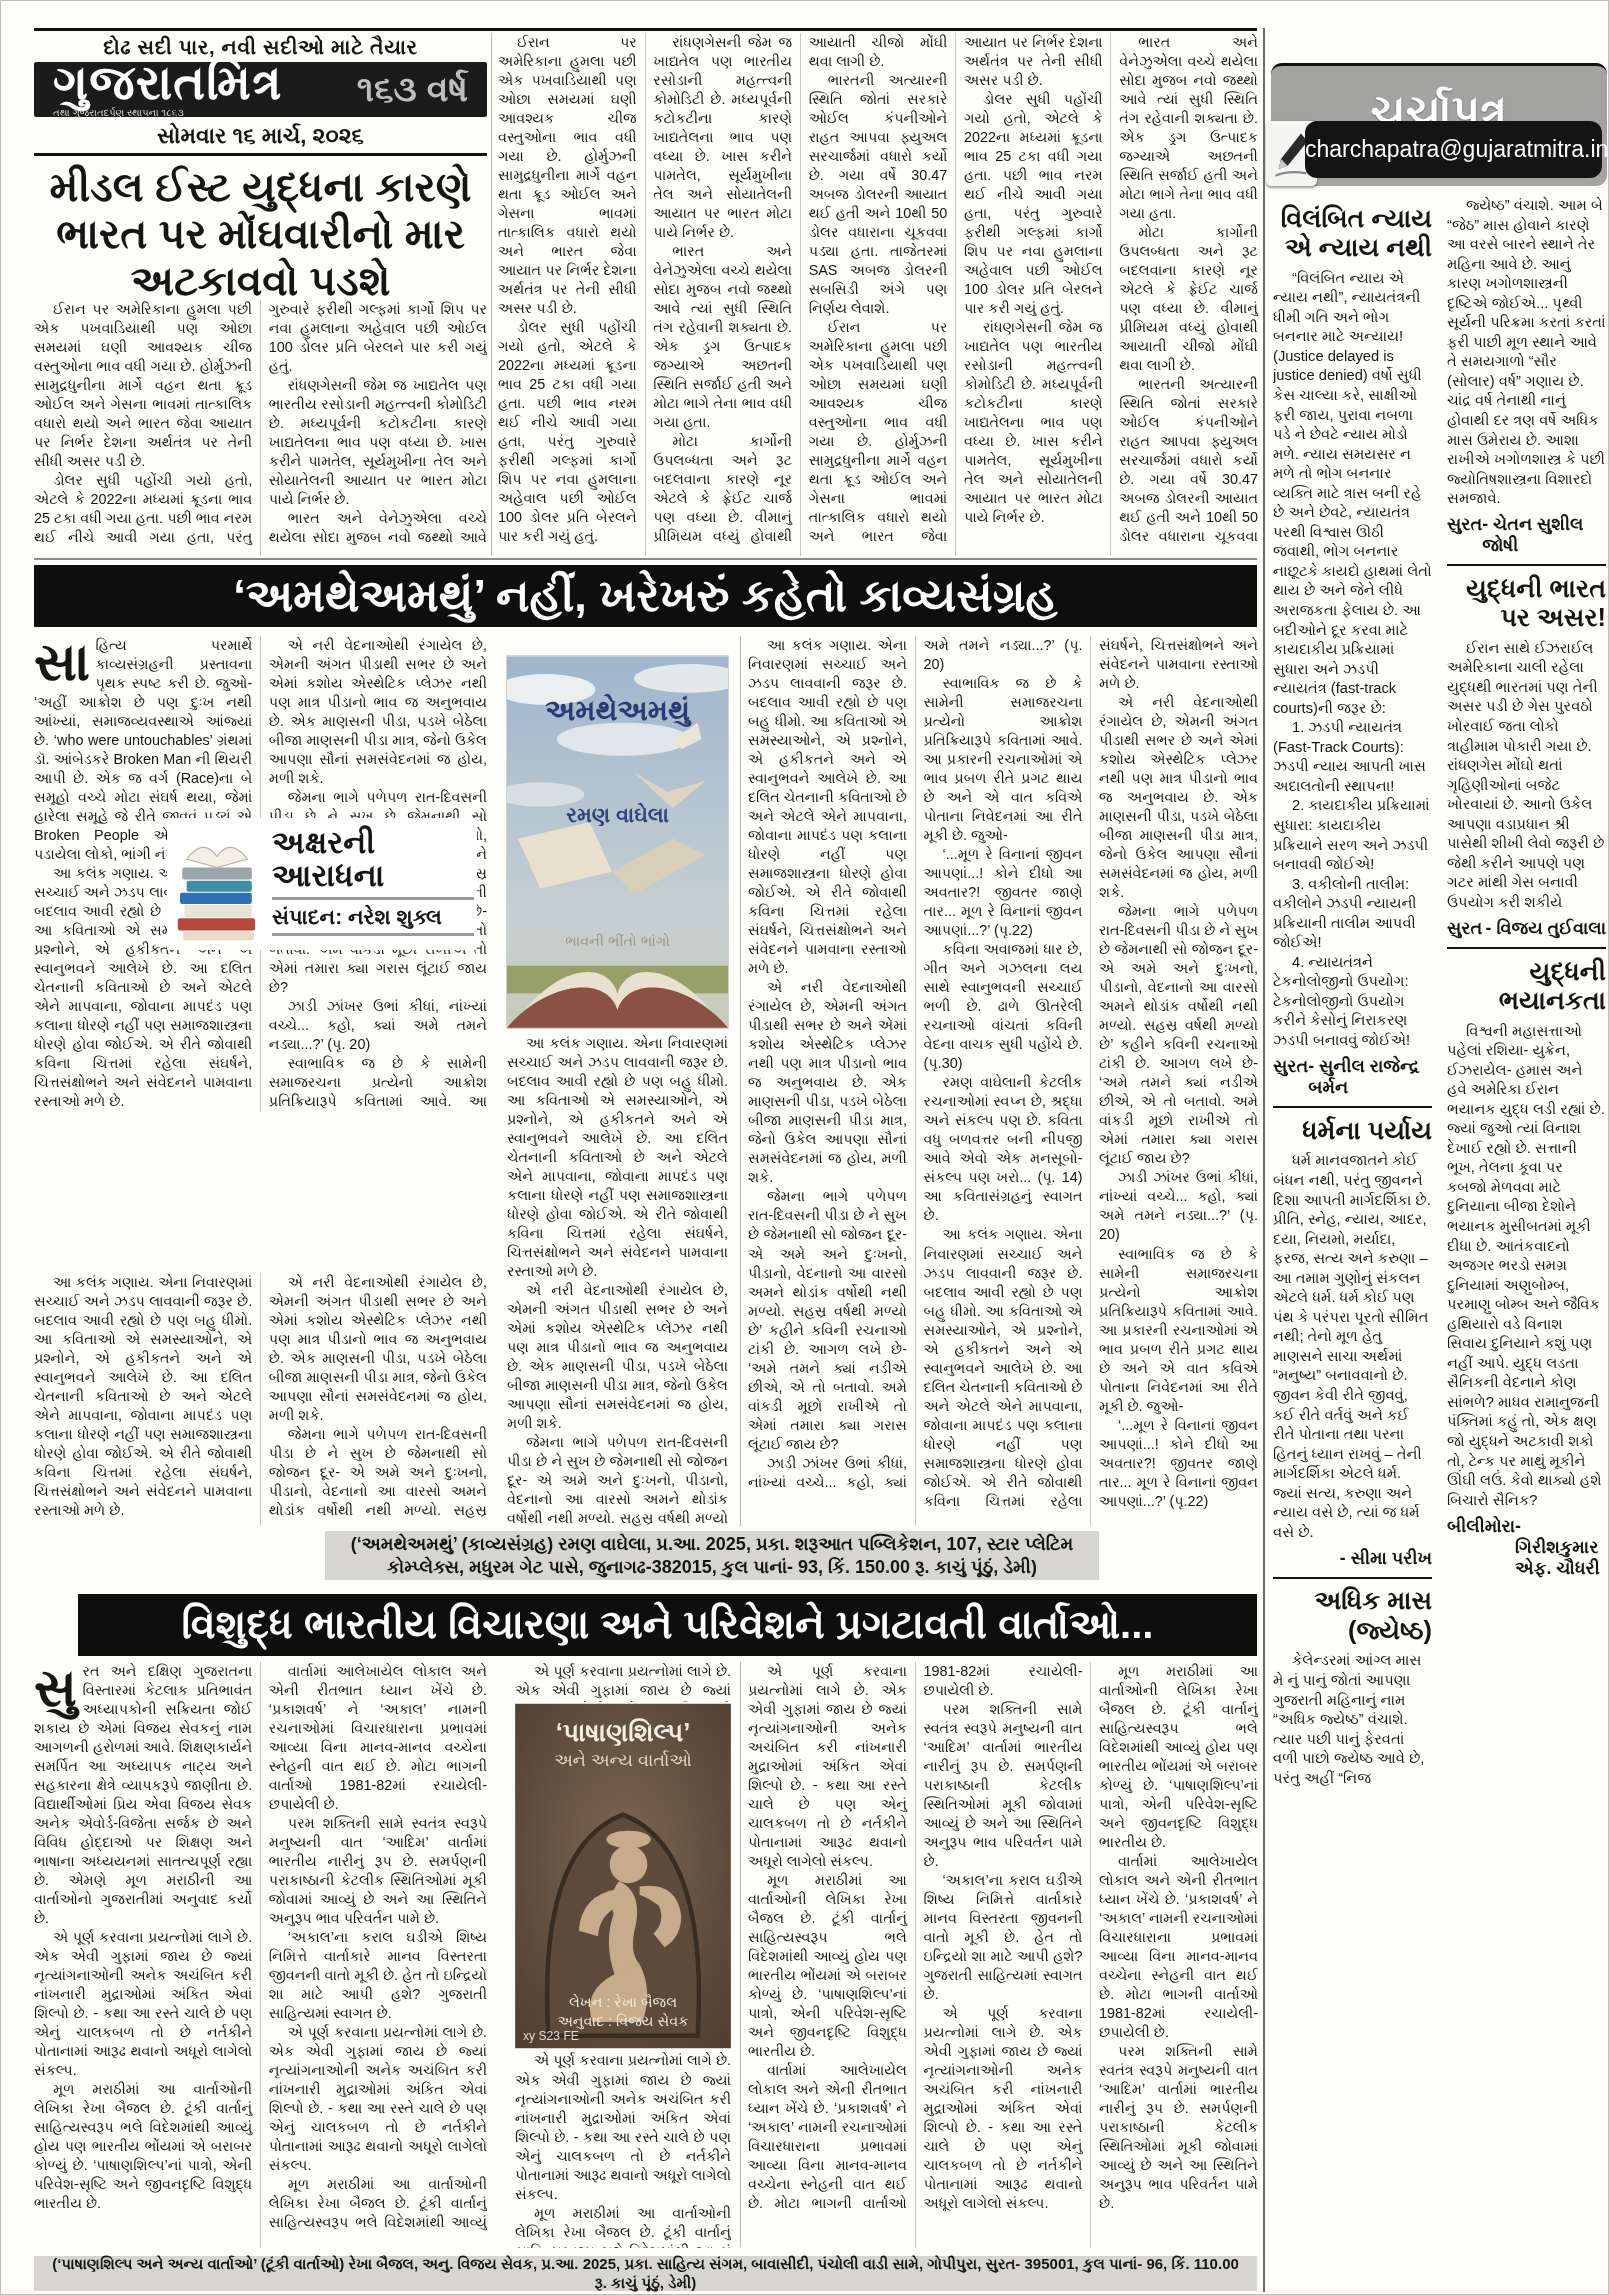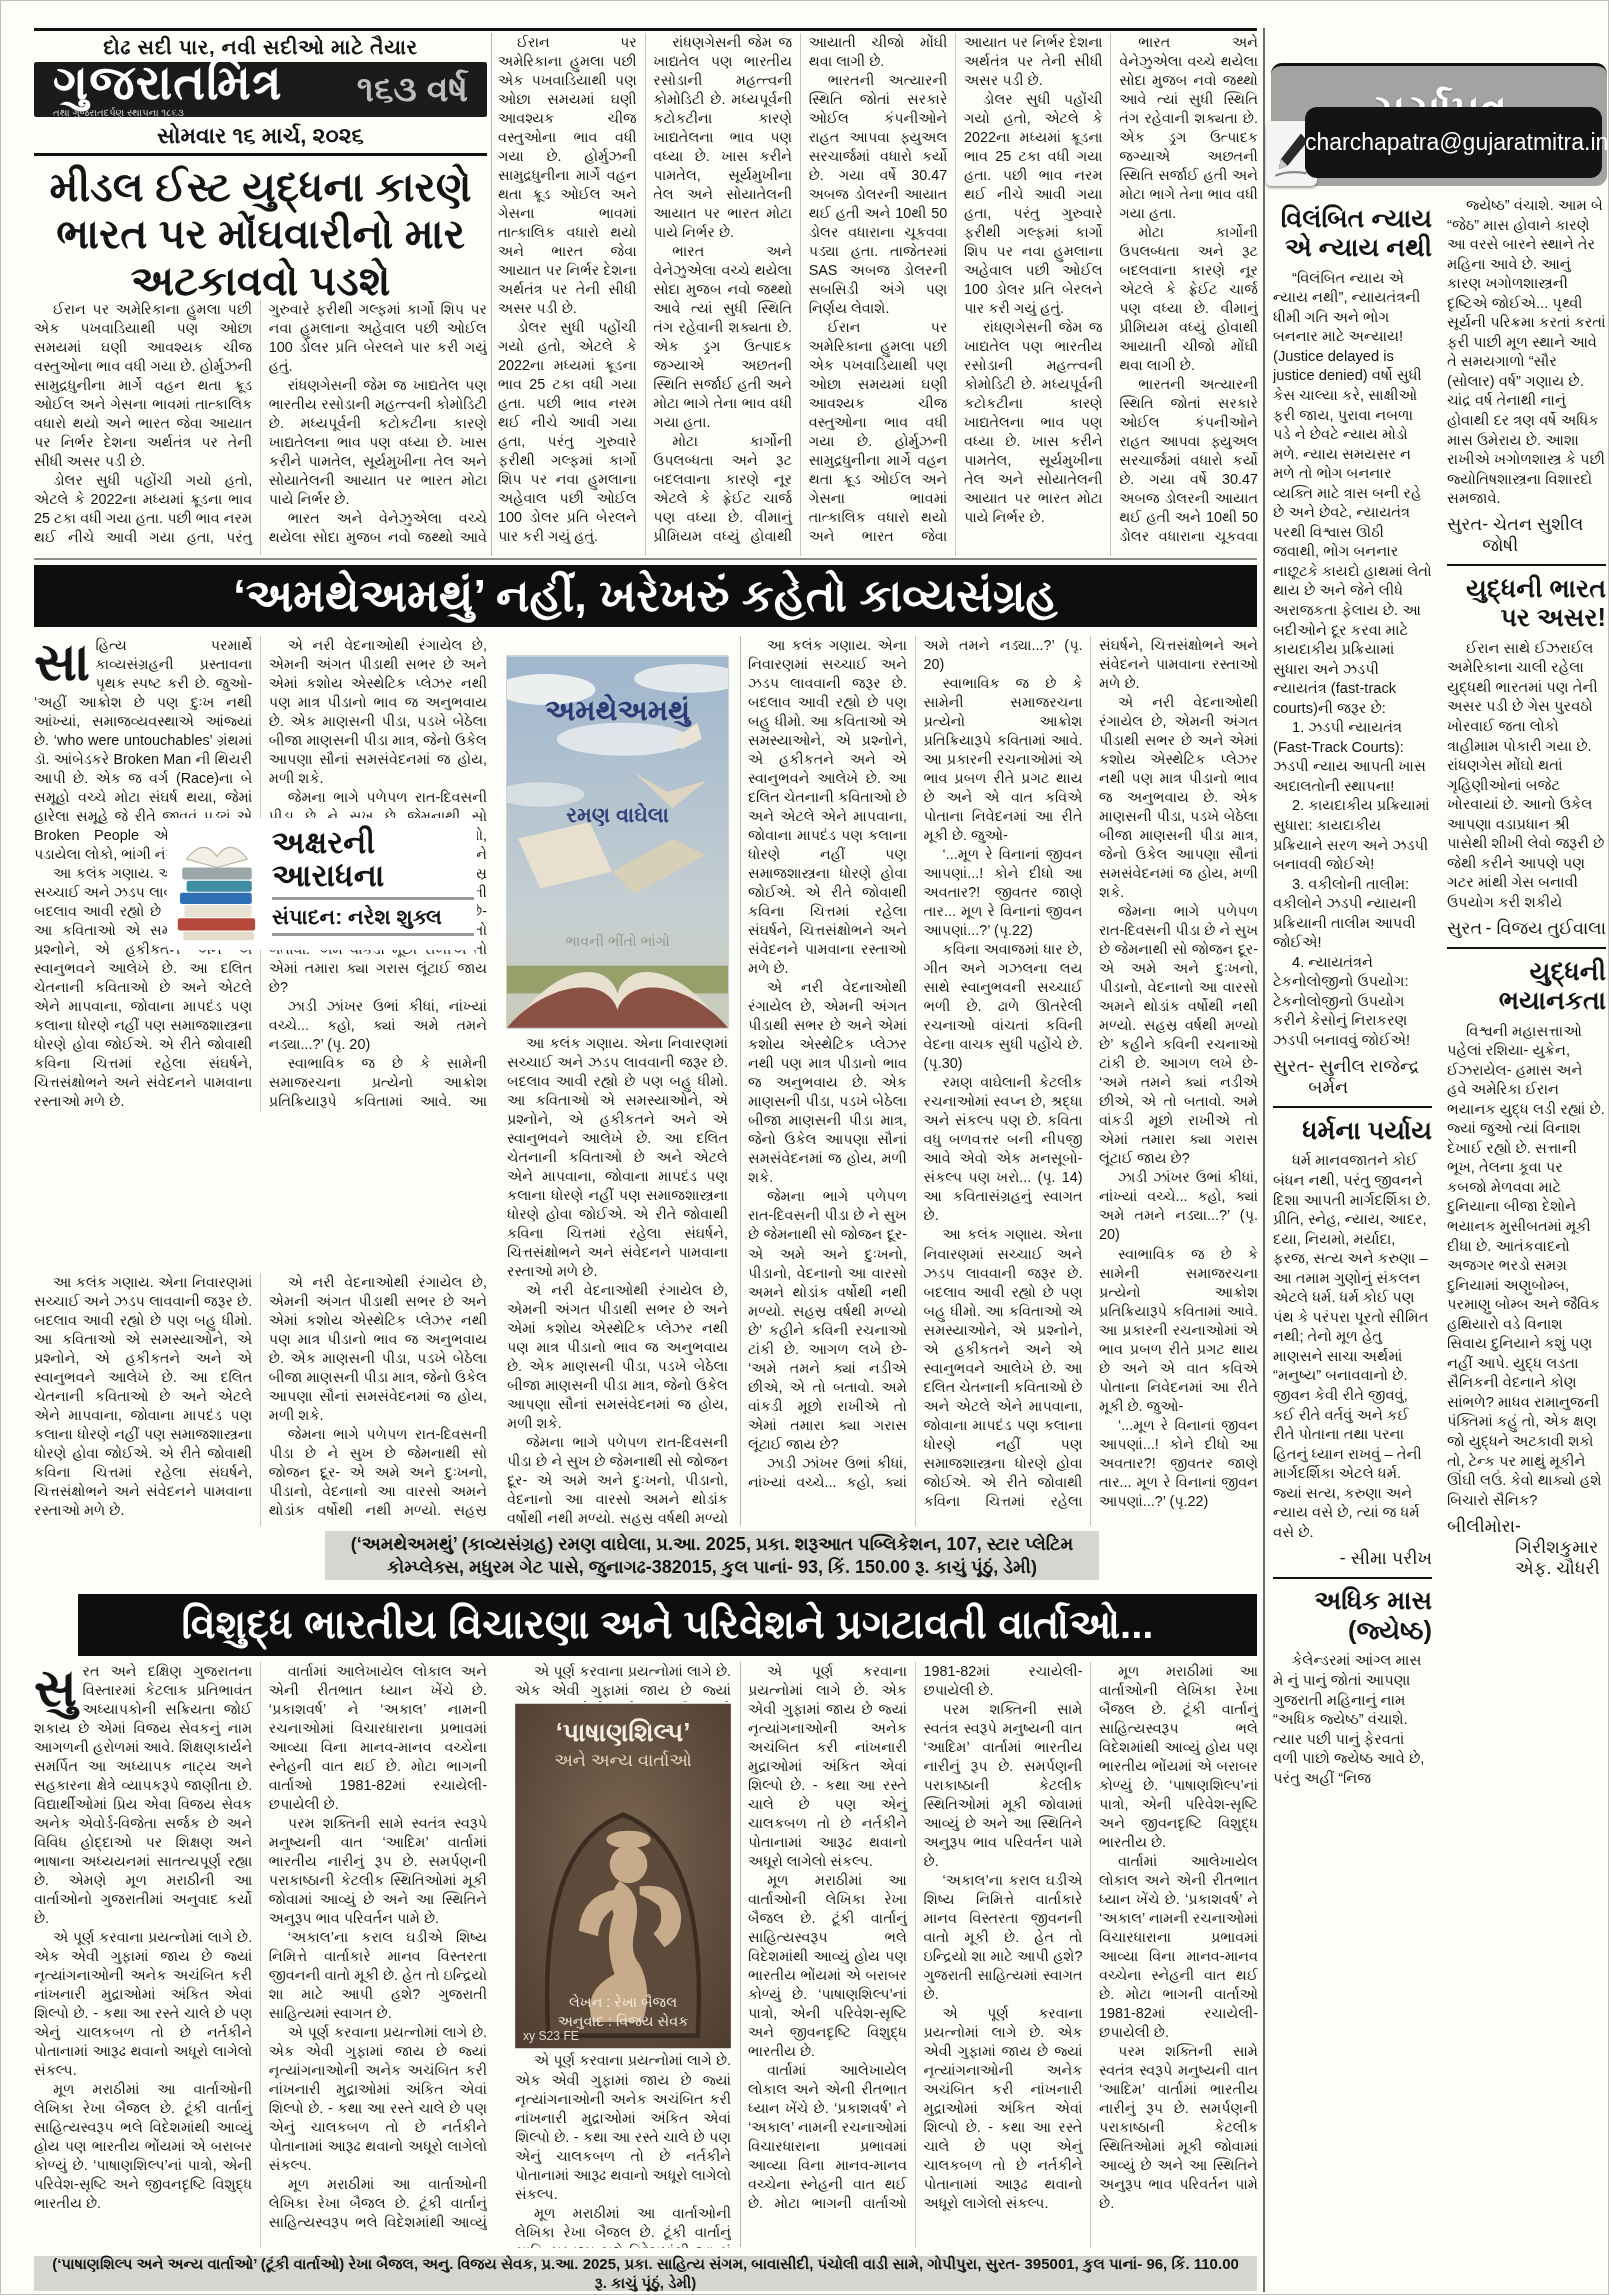--- a/index.html
+++ b/index.html
@@ -34,24 +34,24 @@
   .cap2{font-size:15px;line-height:1.25}
   
   .logobox{background:#fff;display:flex;align-items:center;gap:7.7px;padding:3.3px}
   .logotxt{flex:1;text-align:left}
   .logotxt .l1{font-size:31px;font-weight:bold;line-height:1.05}
   .logotxt .rule{height:3.3px;background:#9a9a98;margin:4.4px 0}
   .logotxt .ed{font-size:21px;font-weight:bold}
   
   .ch-head{background:#a3a3a1;border-radius:11px;border-top:3.9px solid #111;position:relative}
   .ch-title{color:#fff;font-size:44px;font-weight:bold;text-align:center;padding-top:20px;text-shadow:0 1.1px 1.7px rgba(0,0,0,.35)}
-  .ch-mail{position:absolute;left:34px;right:5.5px;bottom:7.7px;background:#141414;color:#fff;border-radius:12px;font-size:23px;text-align:center;padding:22px 0;font-family:"Liberation Sans",sans-serif}
+  .ch-mail{position:absolute;left:34px;right:5.5px;bottom:7.7px;background:#141414;color:#fff;border-radius:12px;font-size:23px;text-align:center;padding:15px 0;font-family:"Liberation Sans",sans-serif}
   .ch-pen{position:absolute;left:-5.5px;bottom:0;width:51px;height:65px;background:#f4f4f2;border-radius:5.5px;box-shadow:0 1.1px 2.8px rgba(0,0,0,.4);display:flex;align-items:center;justify-content:center}
   .lt-title{font-size:25.4px;font-weight:bold;text-align:right;line-height:1.15;margin:7.7px 0 6.6px}
-  .lt-sig{display:flex;justify-content:space-between;font-size:17.7px;font-weight:normal;margin:5.5px 0 7.7px}
+  .lt-sig{display:flex;justify-content:space-between;font-size:17.7px;font-weight:bold;margin:5.5px 0 7.7px}
   .lt-div{height:2.2px;background:#111;margin:3.3px 0 5.5px}
   .ch-col .bp{font-size:14.7px;line-height:1.33}
   svg text{font-family:"Liberation Sans","DejaVu Sans",sans-serif}
 </style>
 </head>
 <body>
 
 <div class="page">
 
   <div class="abs hrule" style="left:33px;top:26.5px;width:1223px;height:3.9px"></div>

